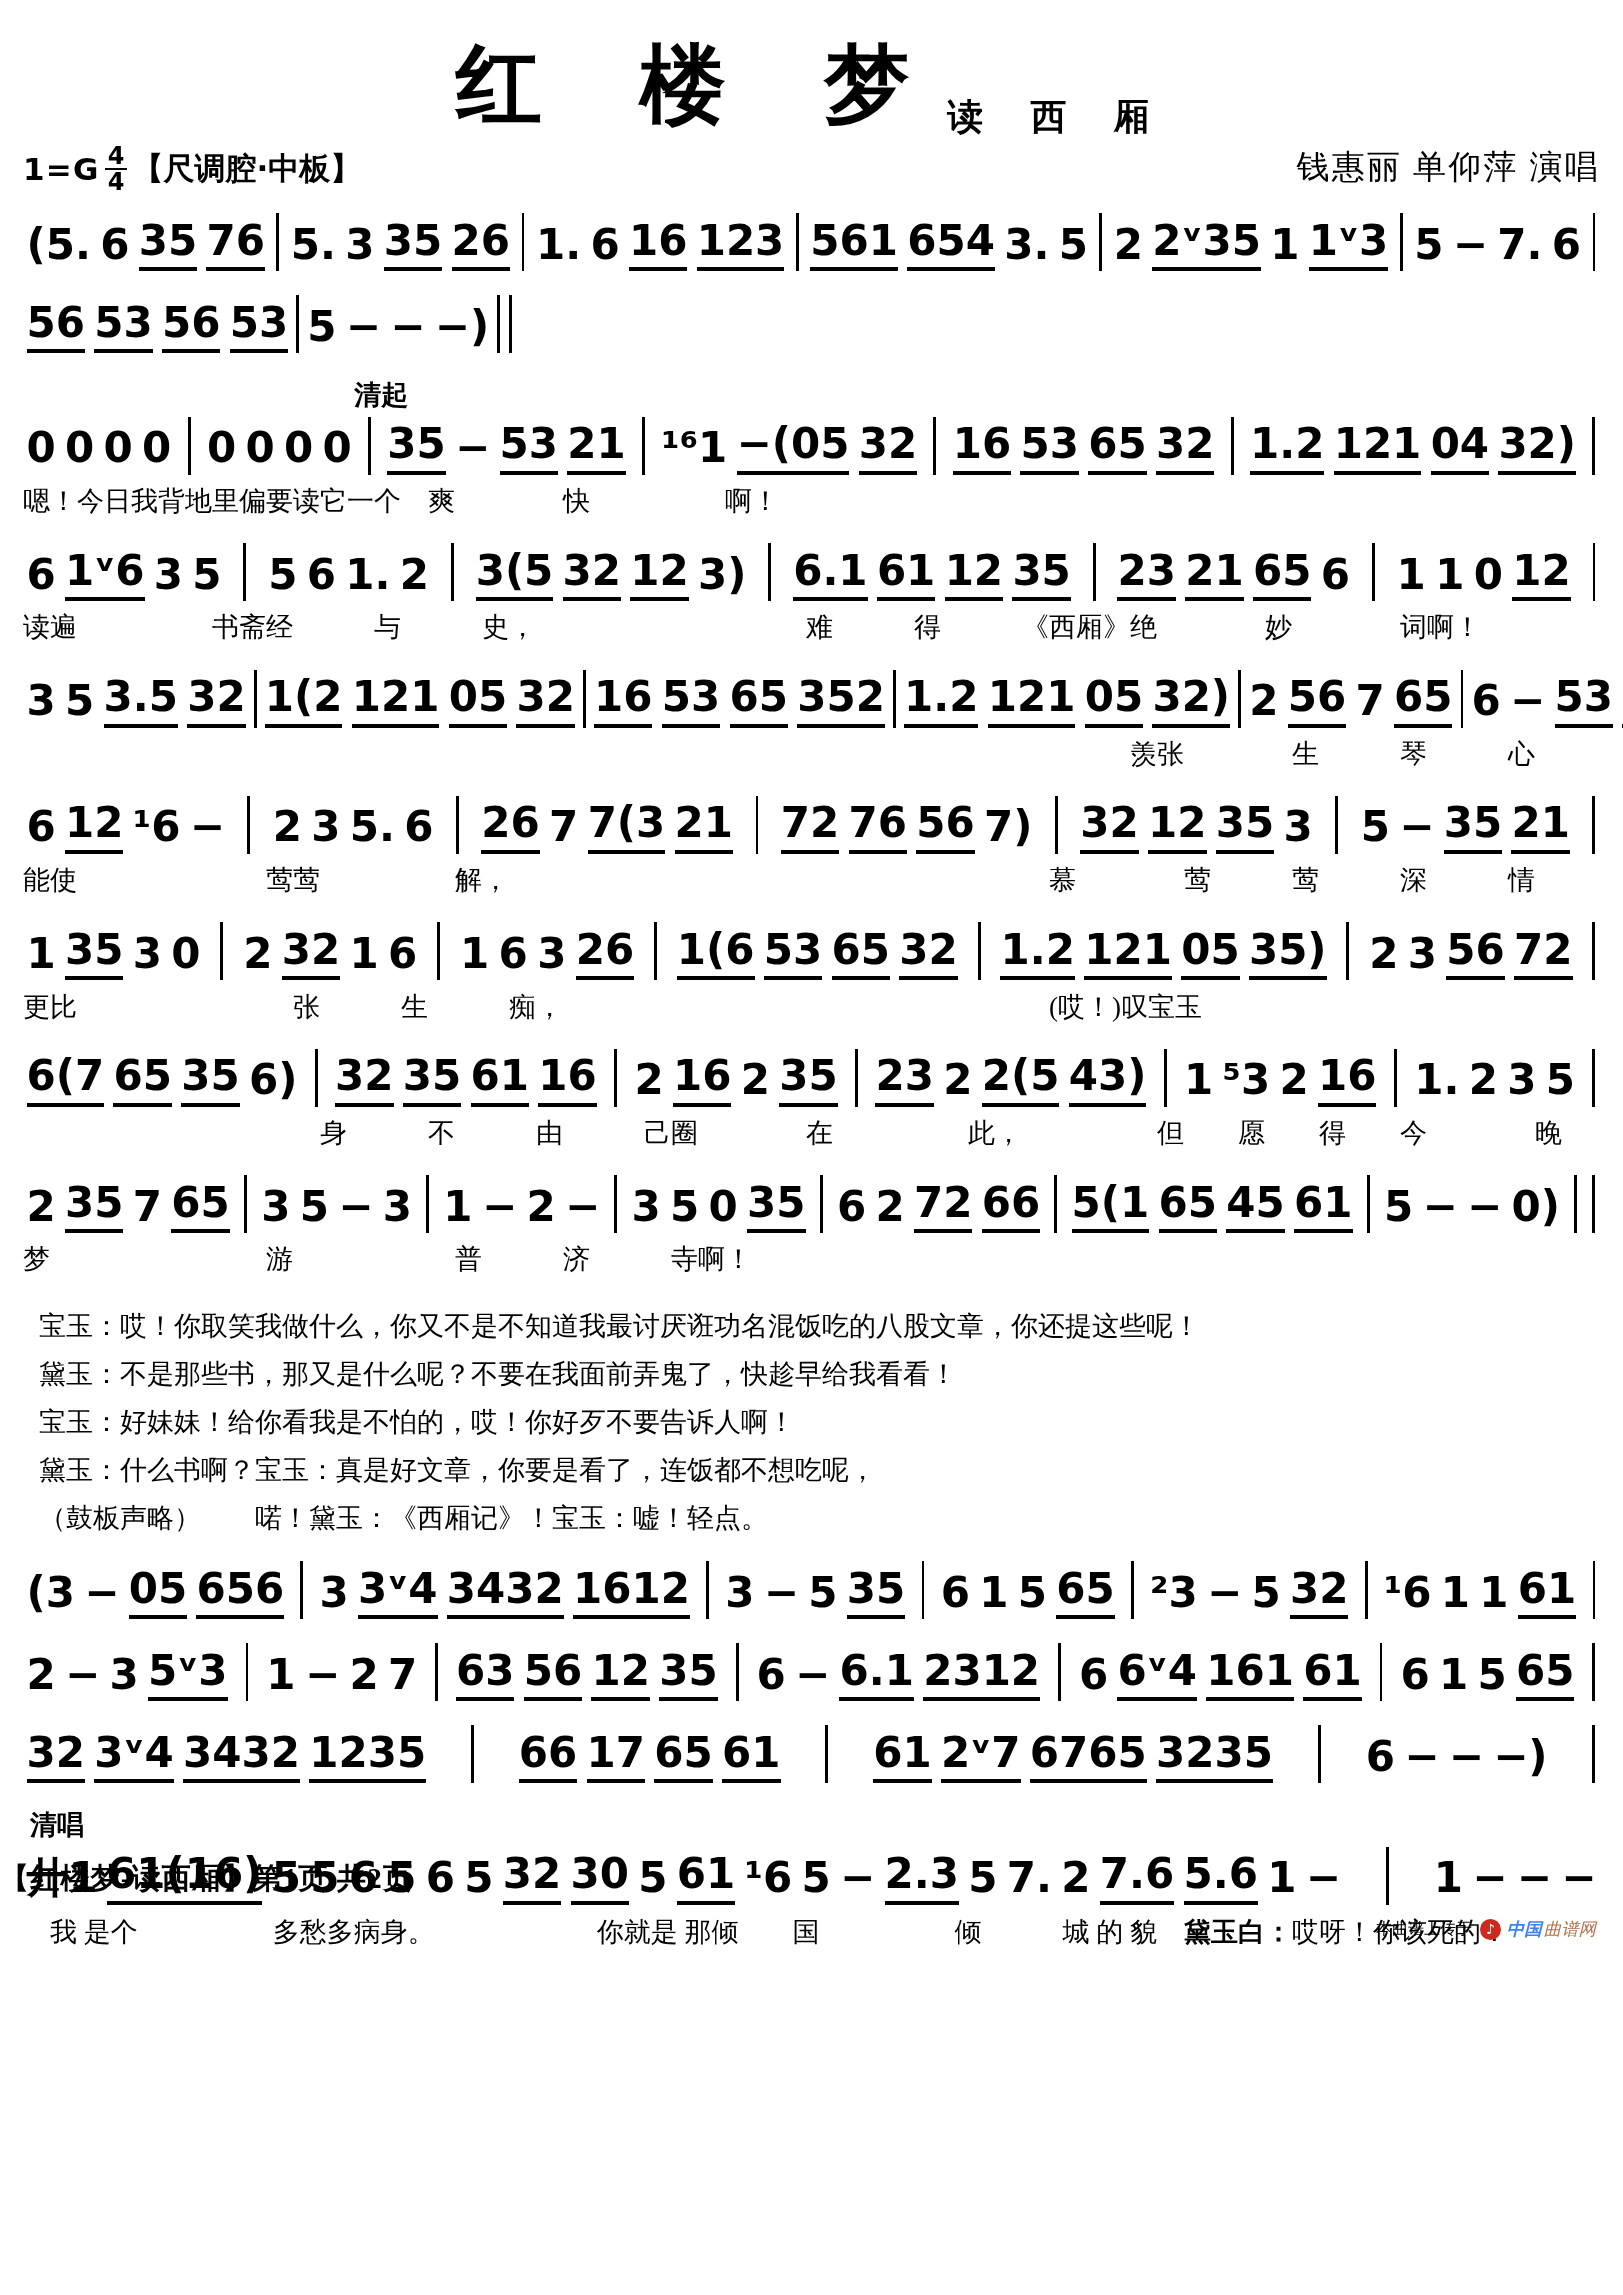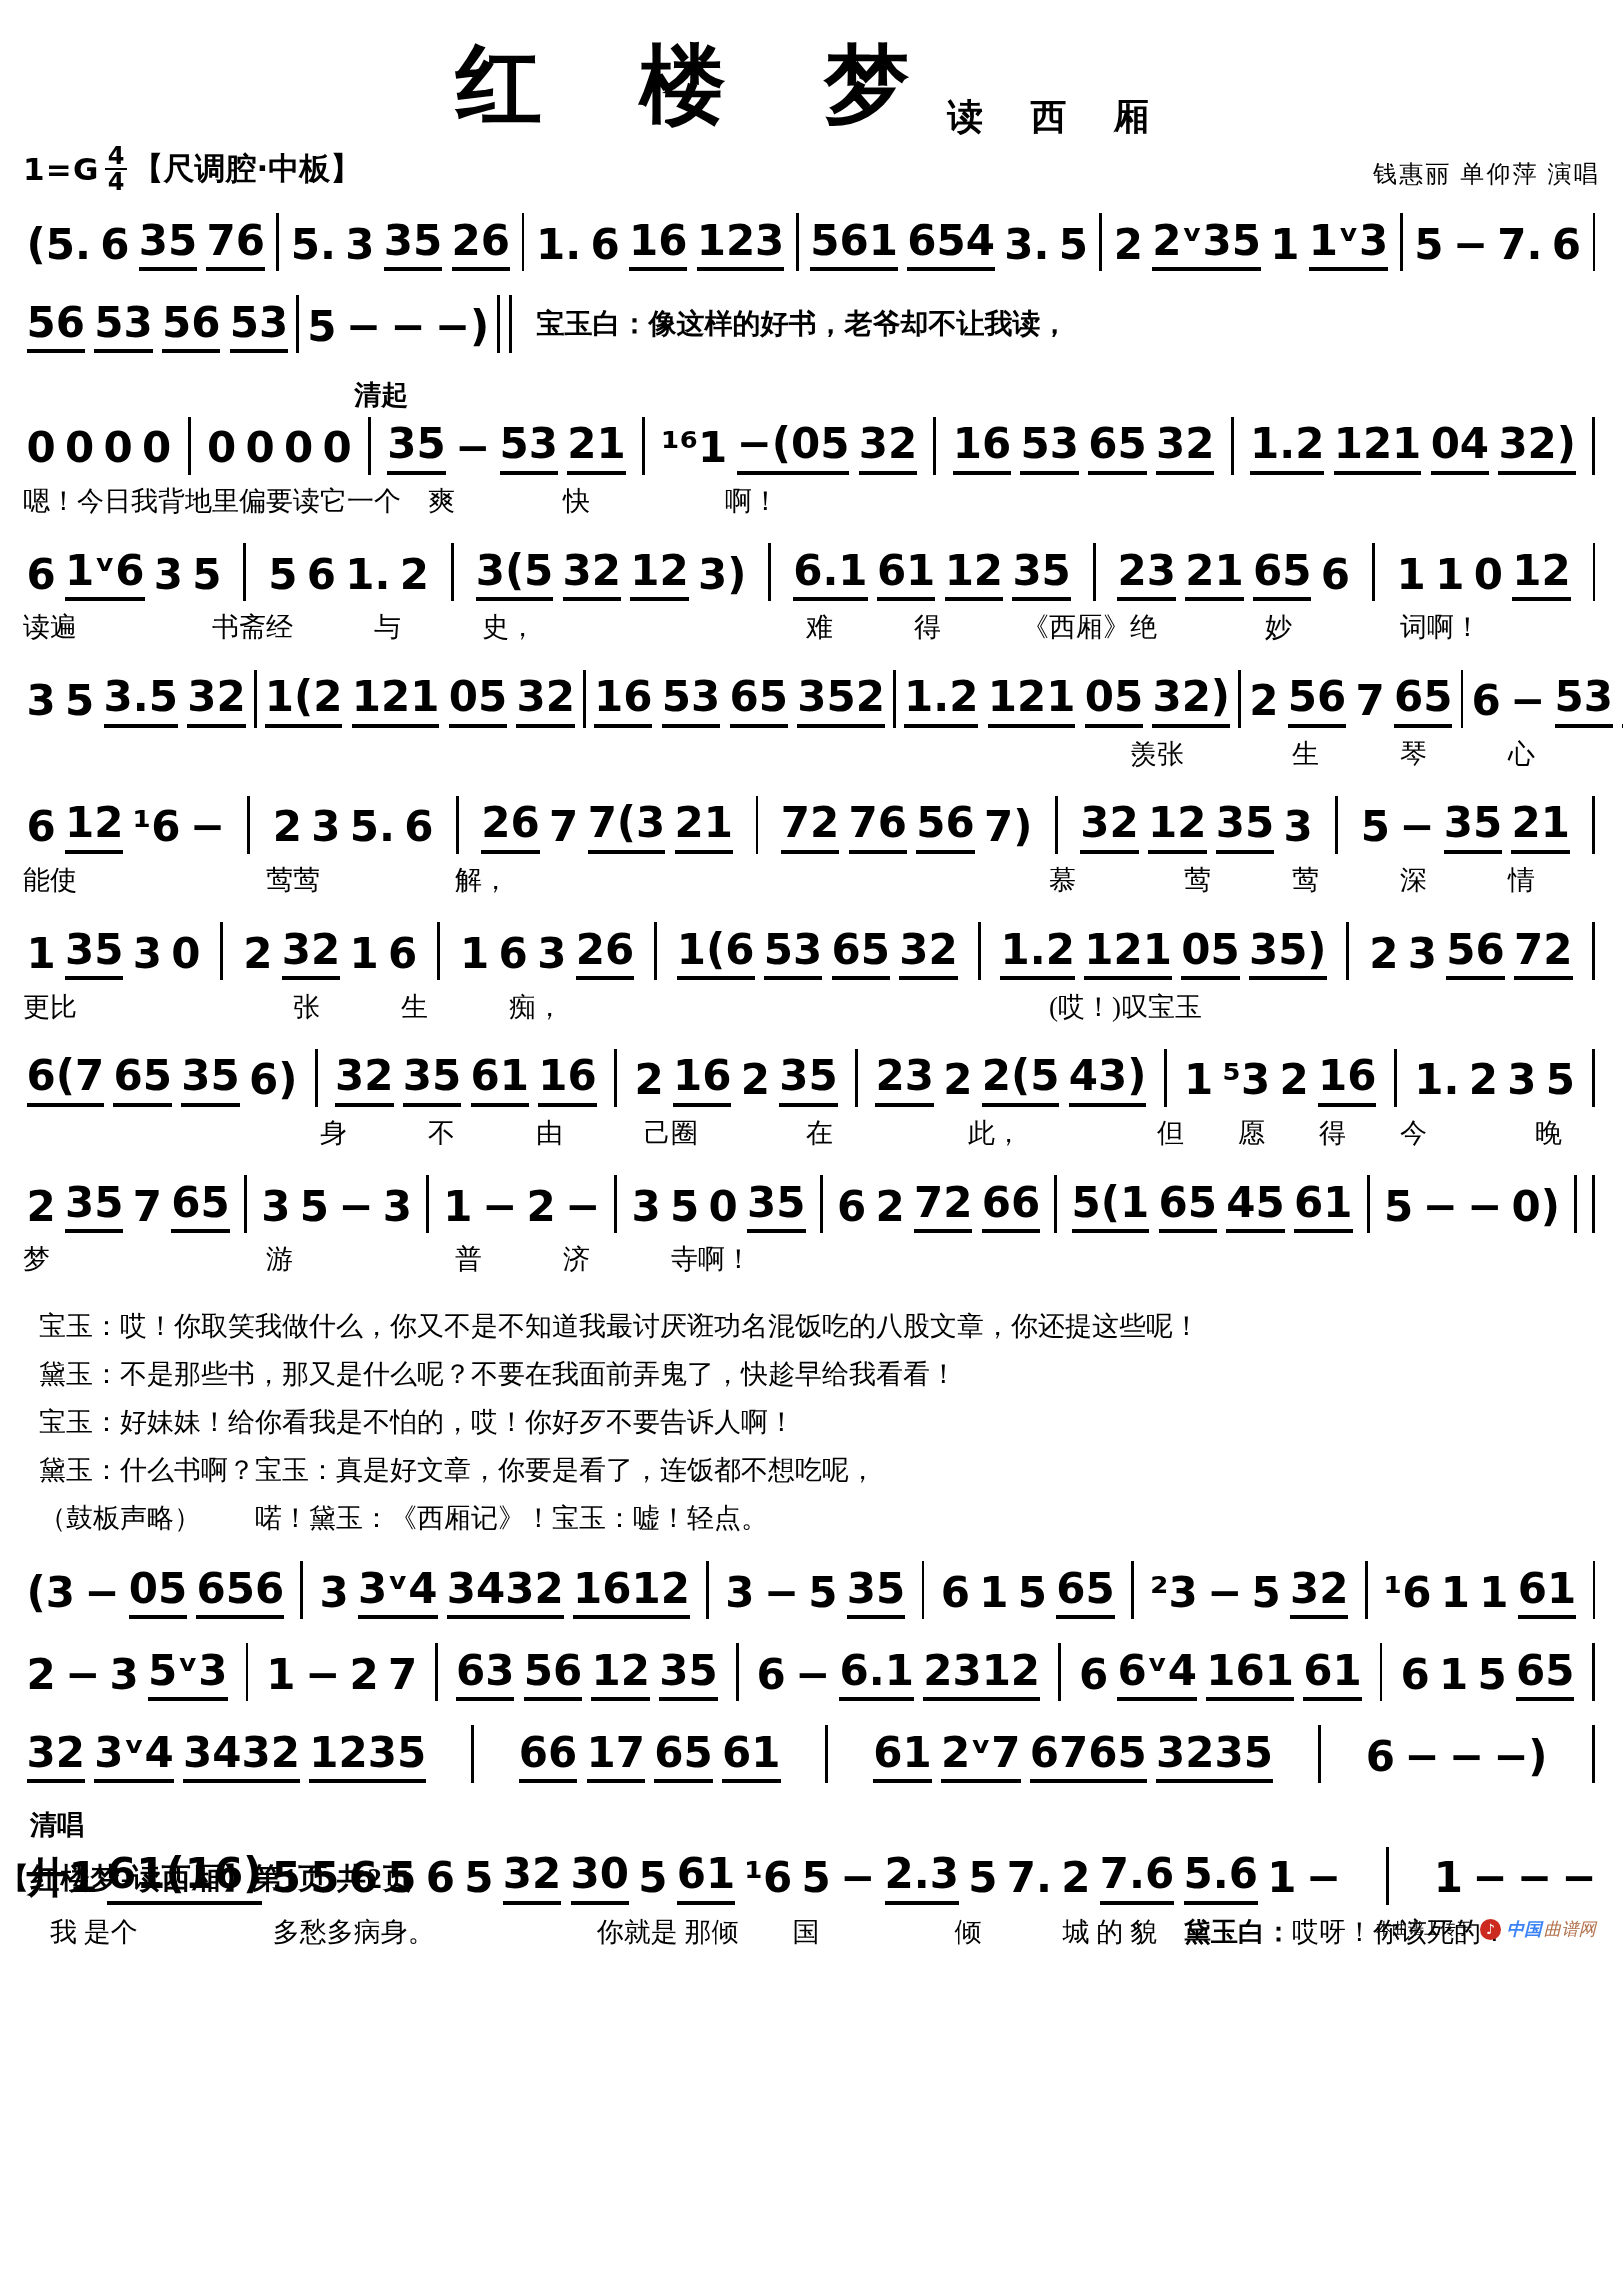--- a/index.html
+++ b/index.html
@@ -16,21 +16,21 @@
   .meta-row{display:flex;justify-content:space-between;align-items:flex-end;
             margin-top:0px;}
   .meta-left{font-family:"DejaVu Sans", sans-serif;font-weight:bold;font-size:31px;
              white-space:nowrap;display:flex;align-items:center;}
   .key{letter-spacing:1.2px;}
   .ts{display:inline-flex;flex-direction:column;text-align:center;line-height:1.0;
       font-size:24px;margin:0 5.8px;}
   .ts span{display:block;}
   .ts .ts-top{border-bottom:2.3px solid #000;padding:0 2.3px;}
   .mode{}
-  .performers{font-size:24px;letter-spacing:2.3px;padding-bottom:3.5px;}
+  .performers{font-size:33px;letter-spacing:2.3px;padding-bottom:3.5px;}
 
   
   .score{margin-top:19.7px;}
   .system{margin-bottom:24px;}
   .notation{font-family:"DejaVu Sans", sans-serif;font-weight:bold;font-size:42px;
             display:flex;align-items:flex-end;white-space:nowrap;}
   .notation.fill{justify-content:space-between;width:100%;}
   .measure{display:inline-flex;align-items:flex-end;margin:0 3.5px;}
   .tok{margin-right:9.3px;line-height:1.12;padding-bottom:3.5px;}
   .tok:last-child{margin-right:0;}
@@ -138,21 +138,20 @@
           </span>
           <span class="barline"></span>
           <span class="measure">
             <span class="tok">5</span>
             <span class="tok">−</span>
             <span class="tok">−</span>
             <span class="tok">−)</span>
           </span>
           <span class="barline"></span>
           <span class="barline"></span>
-          <span class="speech"><span class="speech-label">宝玉白：</span><span>像这样的好书，老爷却不让我读，</span></span>
         </div>
       </div>
       <div class="system">
         <div class="annotation ann-mid">清起</div>
         <div class="notation fill">
           <span class="measure">
             <span class="tok">0</span>
             <span class="tok">0</span>
             <span class="tok">0</span>
             <span class="tok">0</span>

